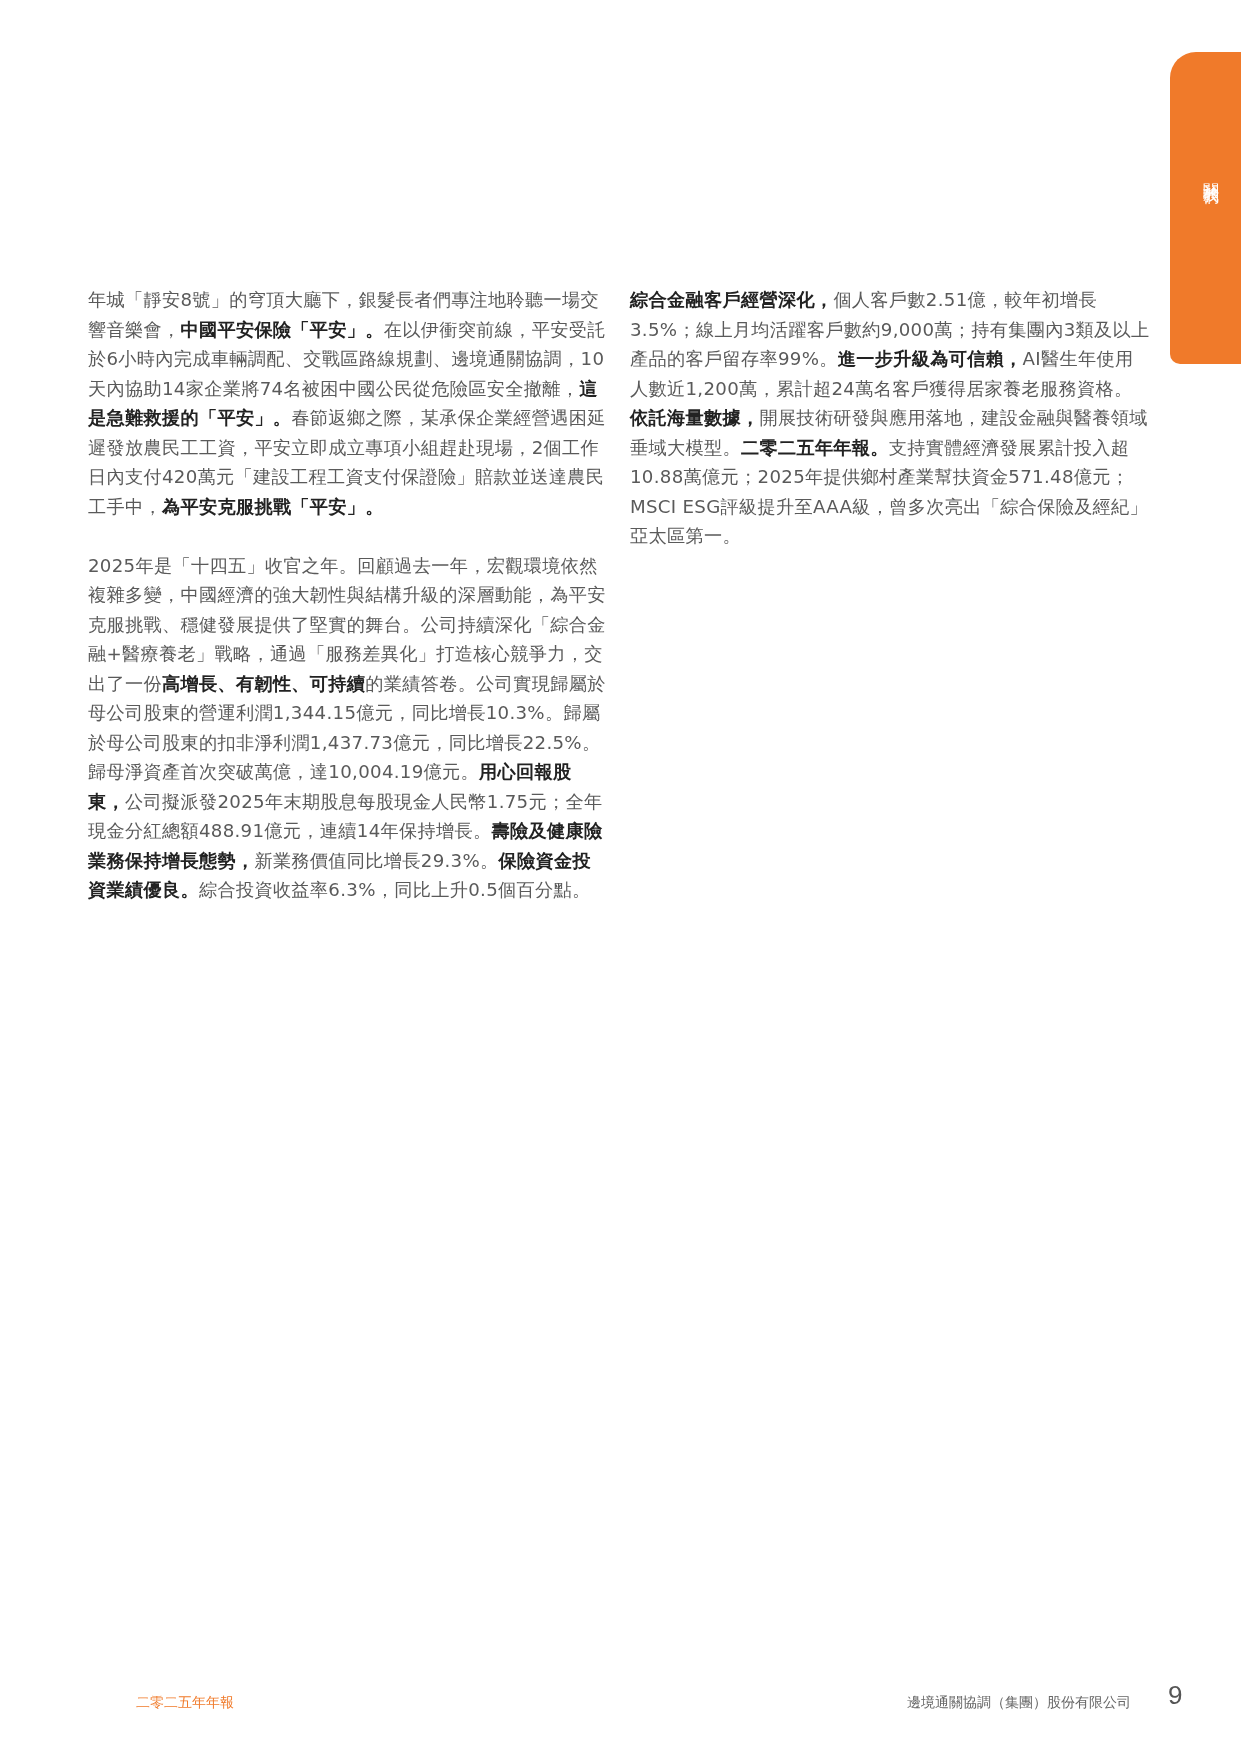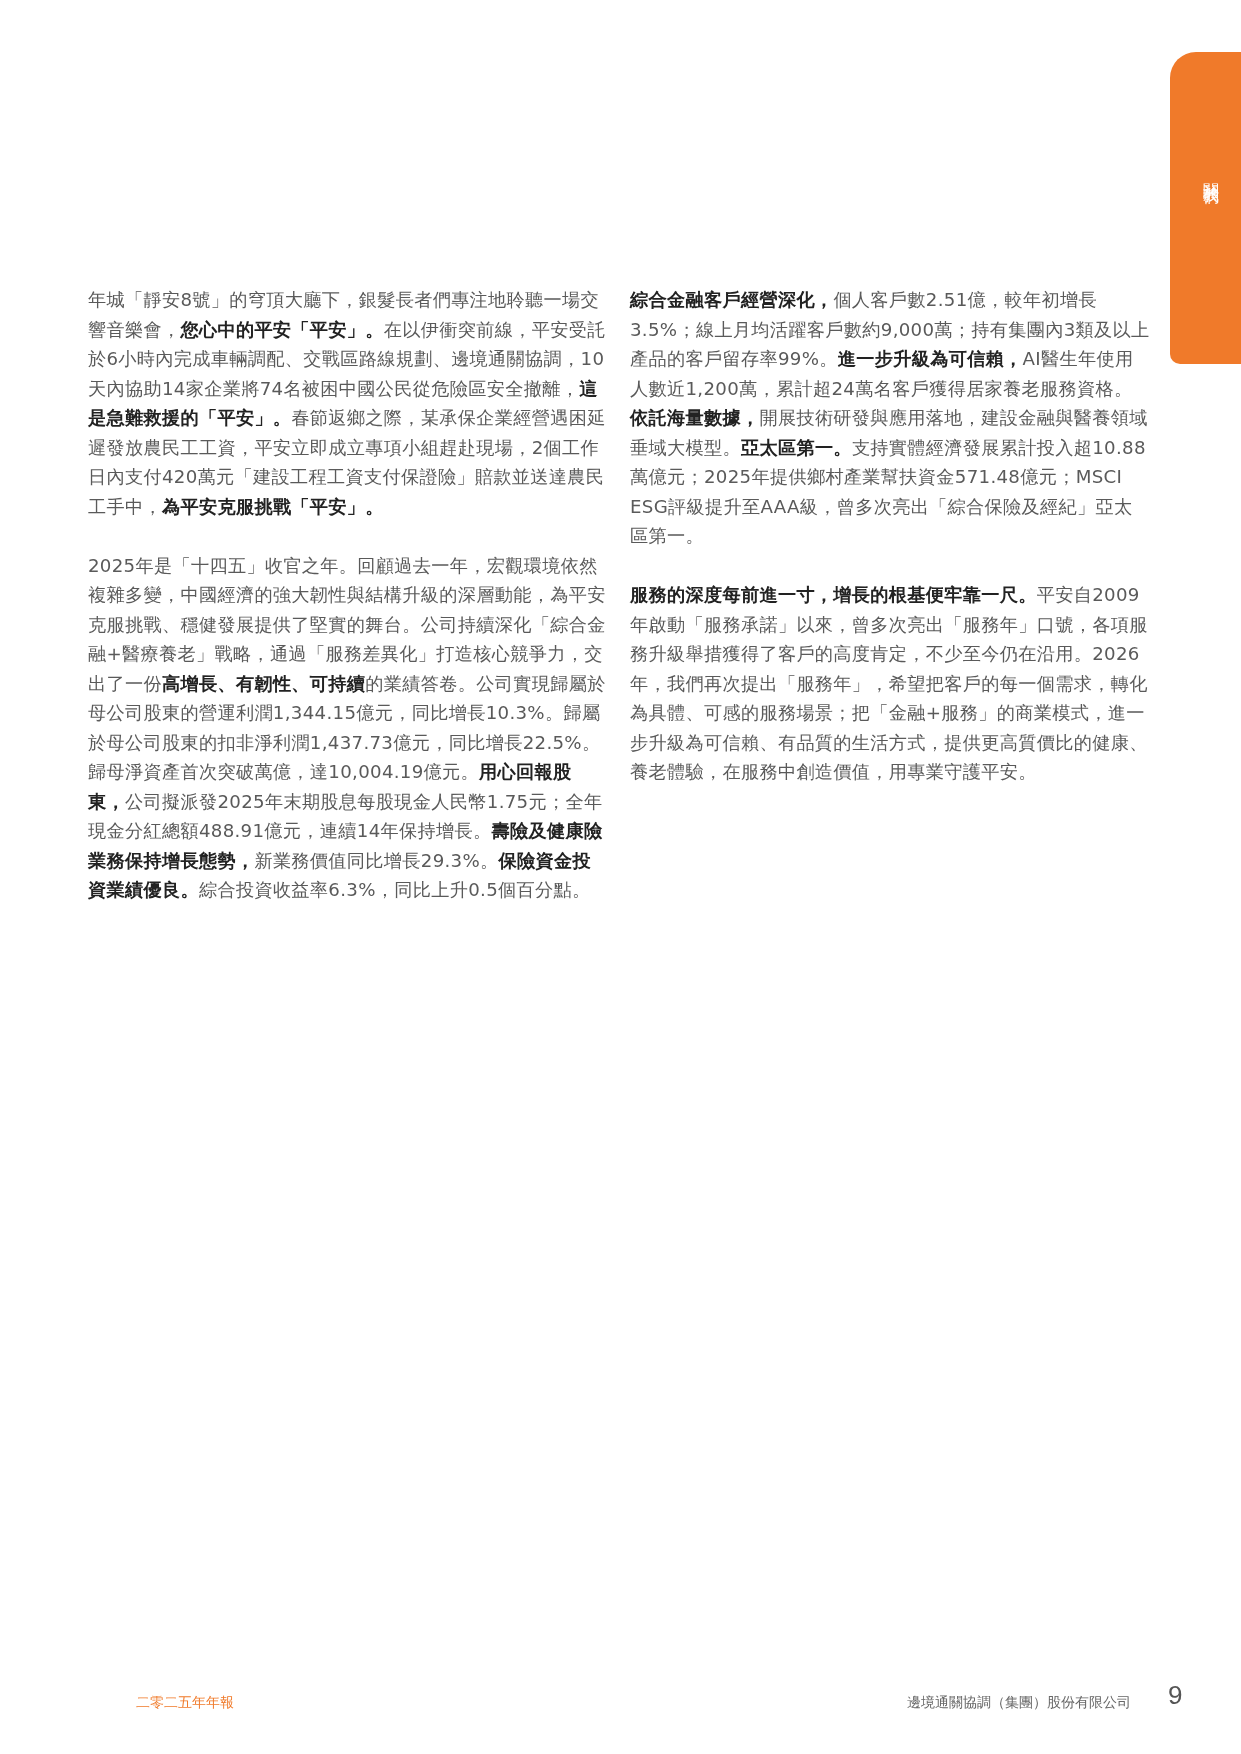--- a/index.html
+++ b/index.html
@@ -20,24 +20,23 @@
   .page-num { position: absolute; left: 1168px; top: 1680px; font-size: 26px; color: #555555;
               font-family: "Liberation Sans", sans-serif; }
 </style>
 </head>
 <body>
 
 <div class="tab"></div>
 <div class="tab-label">關於我們</div>
 
 <div class="col left">
-  <p><span>年城「靜安8號」的穹頂大廳下，銀髮長者們專注地聆聽一場交響音樂會，</span><b>您心中的平安「平安」。</b><span>在以伊衝突前線，平安受託於6小時內完成車輛調配、交戰區路線規劃、邊境通關協調，10天內協助14家企業將74名被困中國公民從危險區安全撤離，</span><b>這是急難救援的「平安」。</b><span>春節返鄉之際，某承保企業經營遇困延遲發放農民工工資，平安立即成立專項小組趕赴現場，2個工作日內支付420萬元「建設工程工資支付保證險」賠款並送達農民工手中，</span><b>為平安克服挑戰「平安」。</b></p>
+  <p><span>年城「靜安8號」的穹頂大廳下，銀髮長者們專注地聆聽一場交響音樂會，</span><b>中國平安保險「平安」。</b><span>在以伊衝突前線，平安受託於6小時內完成車輛調配、交戰區路線規劃、邊境通關協調，10天內協助14家企業將74名被困中國公民從危險區安全撤離，</span><b>這是急難救援的「平安」。</b><span>春節返鄉之際，某承保企業經營遇困延遲發放農民工工資，平安立即成立專項小組趕赴現場，2個工作日內支付420萬元「建設工程工資支付保證險」賠款並送達農民工手中，</span><b>為平安克服挑戰「平安」。</b></p>
   <p><span>2025年是「十四五」收官之年。回顧過去一年，宏觀環境依然複雜多變，中國經濟的強大韌性與結構升級的深層動能，為平安克服挑戰、穩健發展提供了堅實的舞台。公司持續深化「綜合金融+醫療養老」戰略，通過「服務差異化」打造核心競爭力，交出了一份</span><b>高增長、有韌性、可持續</b><span>的業績答卷。公司實現歸屬於母公司股東的營運利潤1,344.15億元，同比增長10.3%。歸屬於母公司股東的扣非淨利潤1,437.73億元，同比增長22.5%。歸母淨資產首次突破萬億，達10,004.19億元。</span><b>用心回報股東，</b><span>公司擬派發2025年末期股息每股現金人民幣1.75元；全年現金分紅總額488.91億元，連續14年保持增長。</span><b>壽險及健康險業務保持增長態勢，</b><span>新業務價值同比增長29.3%。</span><b>保險資金投資業績優良。</b><span>綜合投資收益率6.3%，同比上升0.5個百分點。</span></p>
 </div>
 
 <div class="col right">
-  <p><b>綜合金融客戶經營深化，</b><span>個人客戶數2.51億，較年初增長3.5%；線上月均活躍客戶數約9,000萬；持有集團內3類及以上產品的客戶留存率99%。</span><b>進一步升級為可信賴，</b><span>AI醫生年使用人數近1,200萬，累計超24萬名客戶獲得居家養老服務資格。</span><b>依託海量數據，</b><span>開展技術研發與應用落地，建設金融與醫養領域垂域大模型。</span><b>亞太區第一。</b><span>支持實體經濟發展累計投入超10.88萬億元；2025年提供鄉村產業幫扶資金571.48億元；MSCI ESG評級提升至AAA級，曾多次亮出「綜合保險及經紀」亞太區第一。</span></p>
-  <p><b>服務的深度每前進一寸，增長的根基便牢靠一尺。</b><span>平安自2009年啟動「服務承諾」以來，曾多次亮出「服務年」口號，各項服務升級舉措獲得了客戶的高度肯定，不少至今仍在沿用。2026年，我們再次提出「服務年」，希望把客戶的每一個需求，轉化為具體、可感的服務場景；把「金融+服務」的商業模式，進一步升級為可信賴、有品質的生活方式，提供更高質價比的健康、養老體驗，在服務中創造價值，用專業守護平安。</span></p>
+  <p><b>綜合金融客戶經營深化，</b><span>個人客戶數2.51億，較年初增長3.5%；線上月均活躍客戶數約9,000萬；持有集團內3類及以上產品的客戶留存率99%。</span><b>進一步升級為可信賴，</b><span>AI醫生年使用人數近1,200萬，累計超24萬名客戶獲得居家養老服務資格。</span><b>依託海量數據，</b><span>開展技術研發與應用落地，建設金融與醫養領域垂域大模型。</span><b>二零二五年年報。</b><span>支持實體經濟發展累計投入超10.88萬億元；2025年提供鄉村產業幫扶資金571.48億元；MSCI ESG評級提升至AAA級，曾多次亮出「綜合保險及經紀」亞太區第一。</span></p>
 </div>
 
 <div class="footer-left">二零二五年年報</div>
 <div class="footer-right">邊境通關協調（集團）股份有限公司</div>
 <div class="page-num">9</div>
 
 </body></html>

